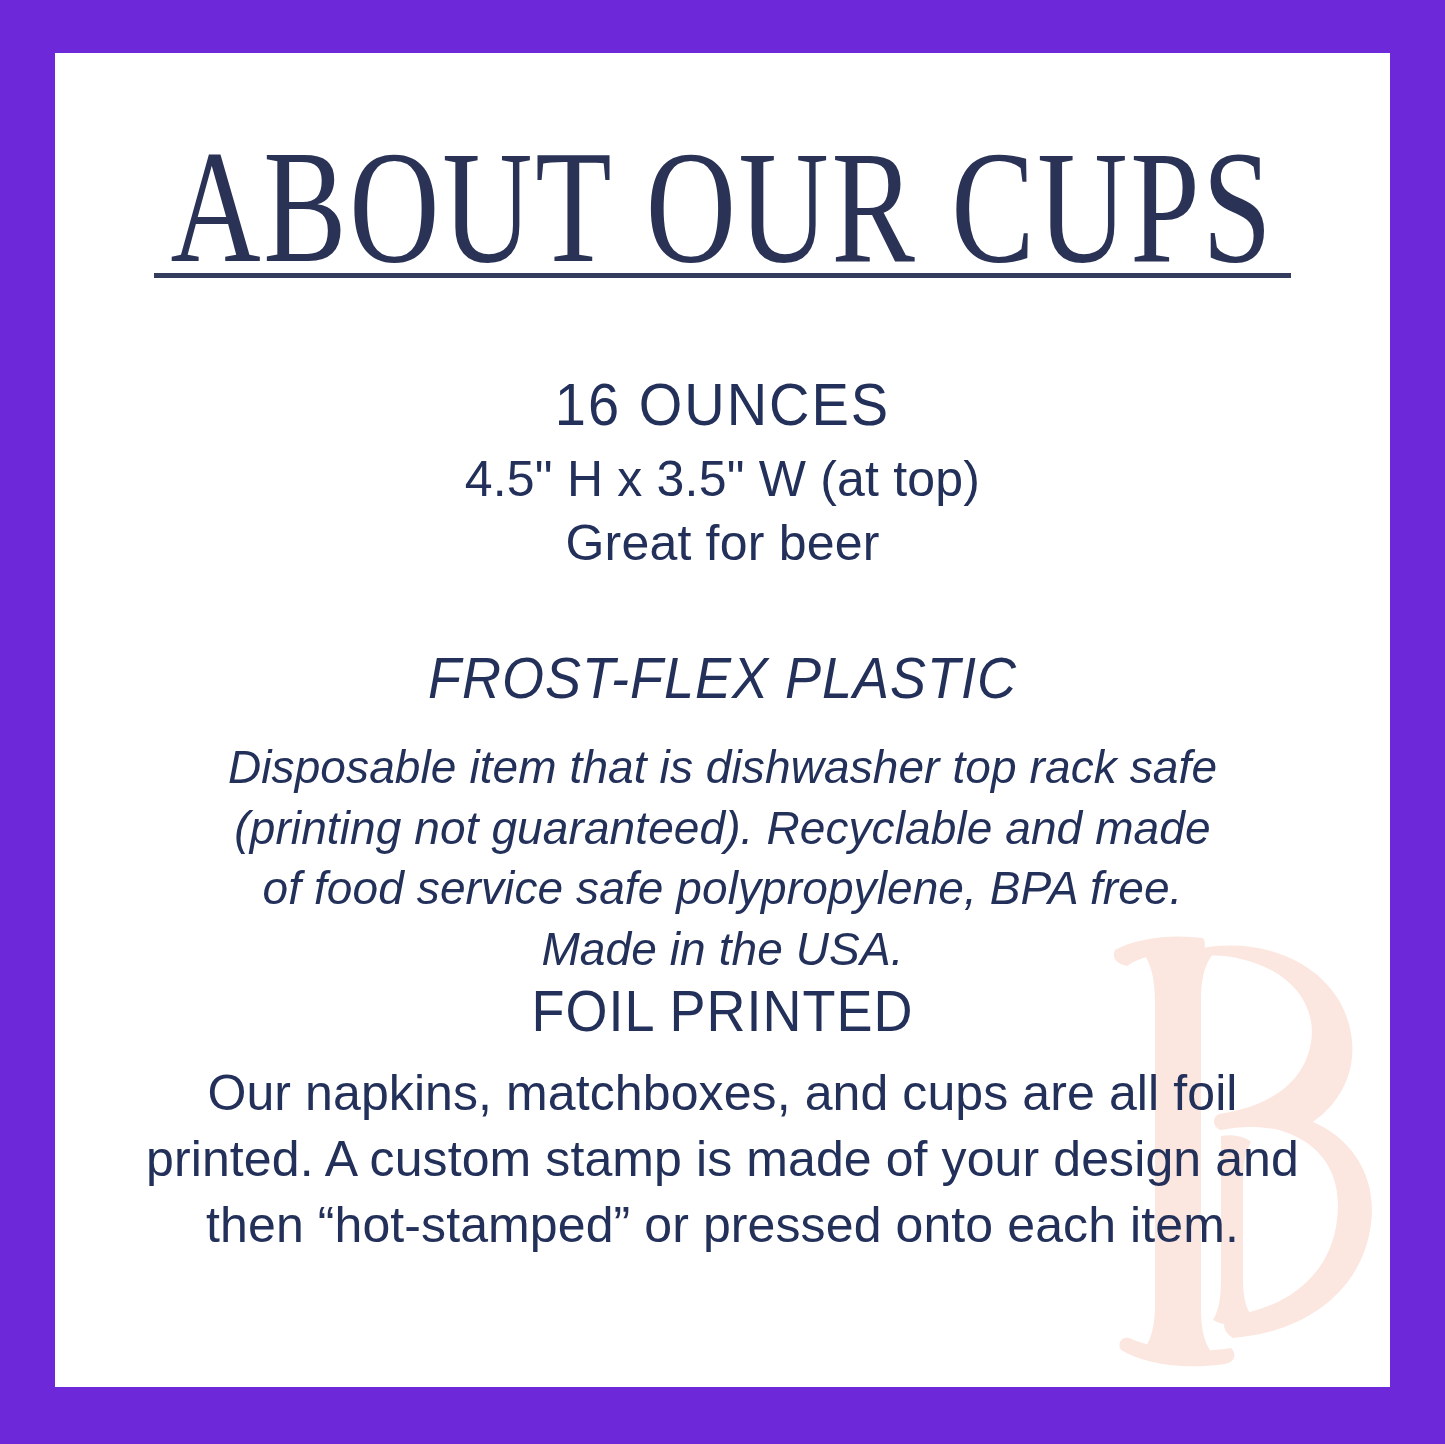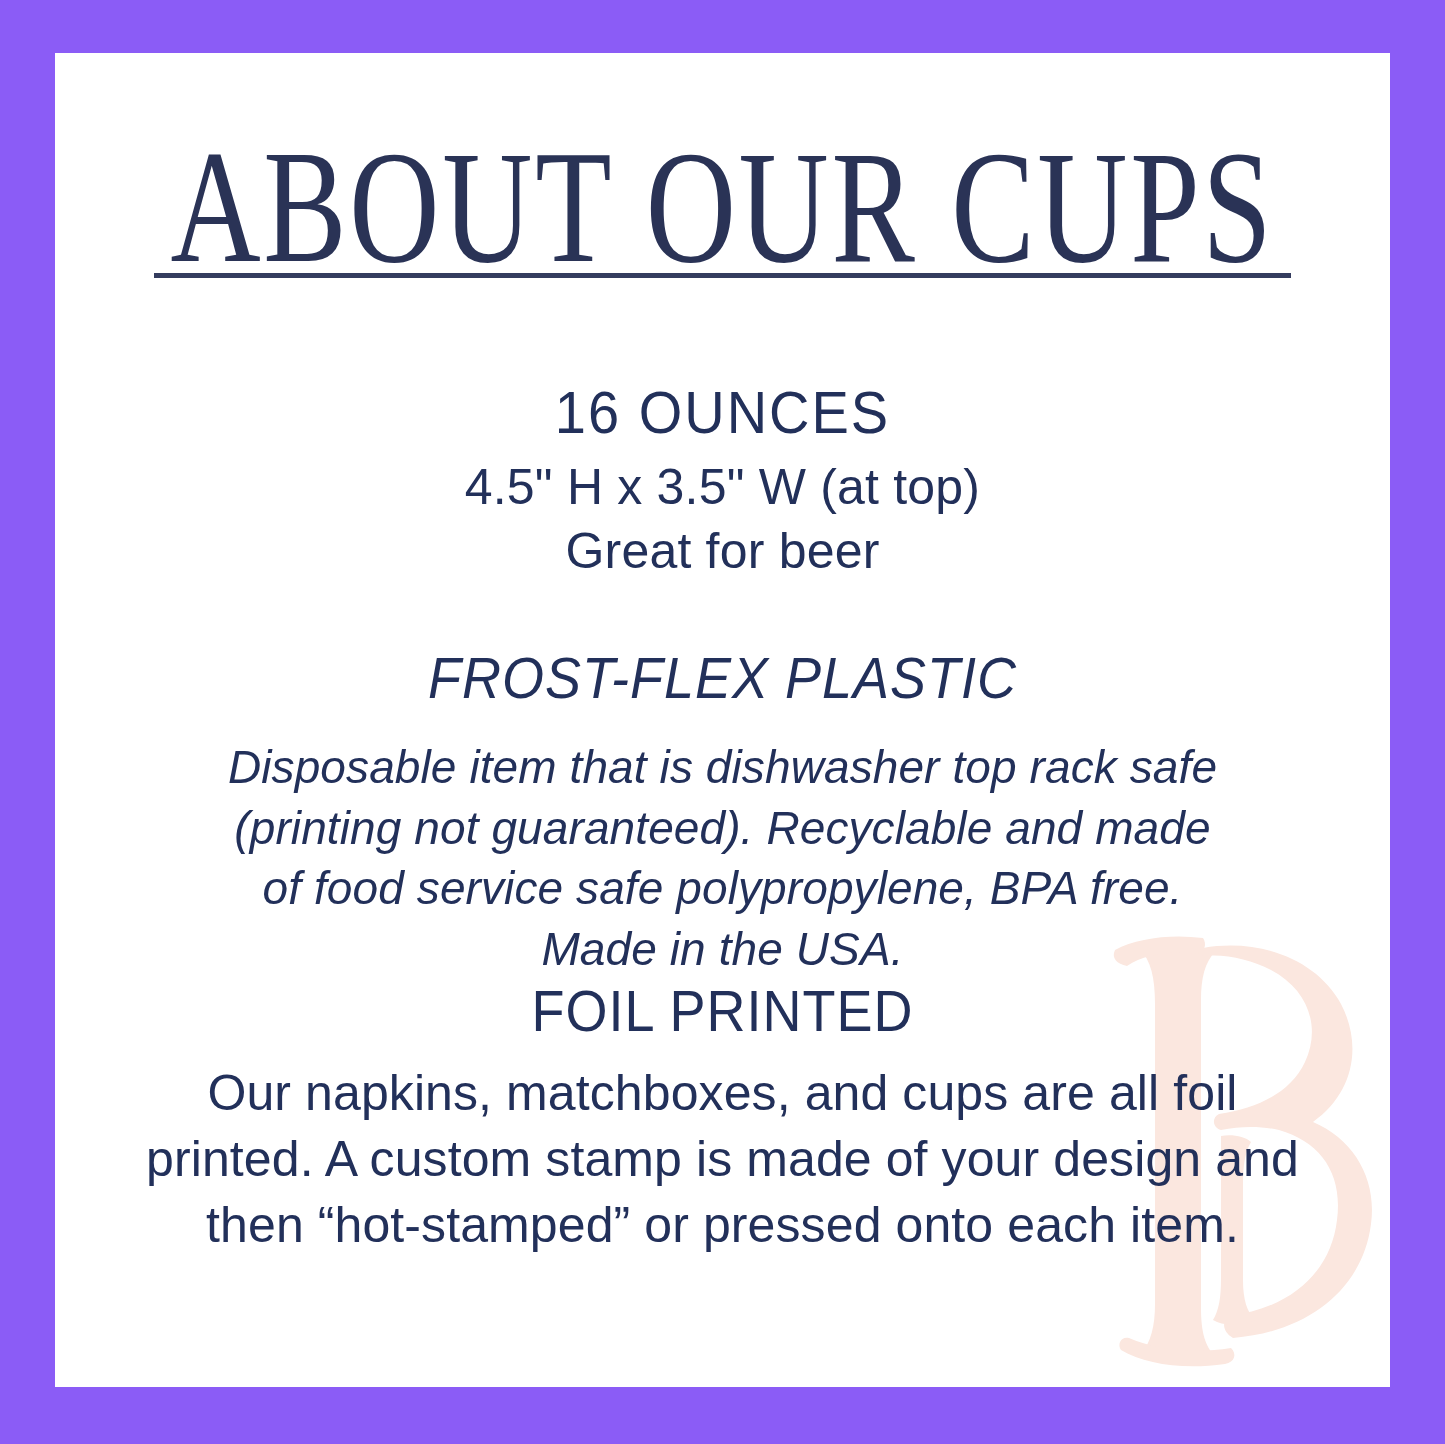--- a/index.html
+++ b/index.html
@@ -13,21 +13,21 @@
     background: #fce6de;
     font-family: "Liberation Sans", sans-serif;
     overflow: hidden;
   }
 
   
   .page {
     position: relative;
     width: 1445px;
     height: 1444px;
-    background: #8b5cf6;
+    background: #6d28d9;
     box-sizing: border-box;
   }
   .card {
     position: absolute;
     left: 55px;
     top: 53px;
     width: 1335px;
     height: 1334px;
     background: #ffffff;
     overflow: hidden;
@@ -95,21 +95,21 @@
   }
   .section-body {
     font-family: "Liberation Sans", sans-serif;
     font-weight: 300;
     color: #22305a;
     margin: 0;
     white-space: pre-line;
   }
 
   
-  #sec-ounces { top: 332px; }
+  #sec-ounces { top: 324px; }
   #sec-ounces .section-heading {
     font-size: 56px;
     line-height: 1.0;
     letter-spacing: 2px;
     transform: scaleY(1.05);
   }
   #sec-ounces .section-body {
     font-size: 50px;
     line-height: 1.28;
     letter-spacing: 0.2px;

